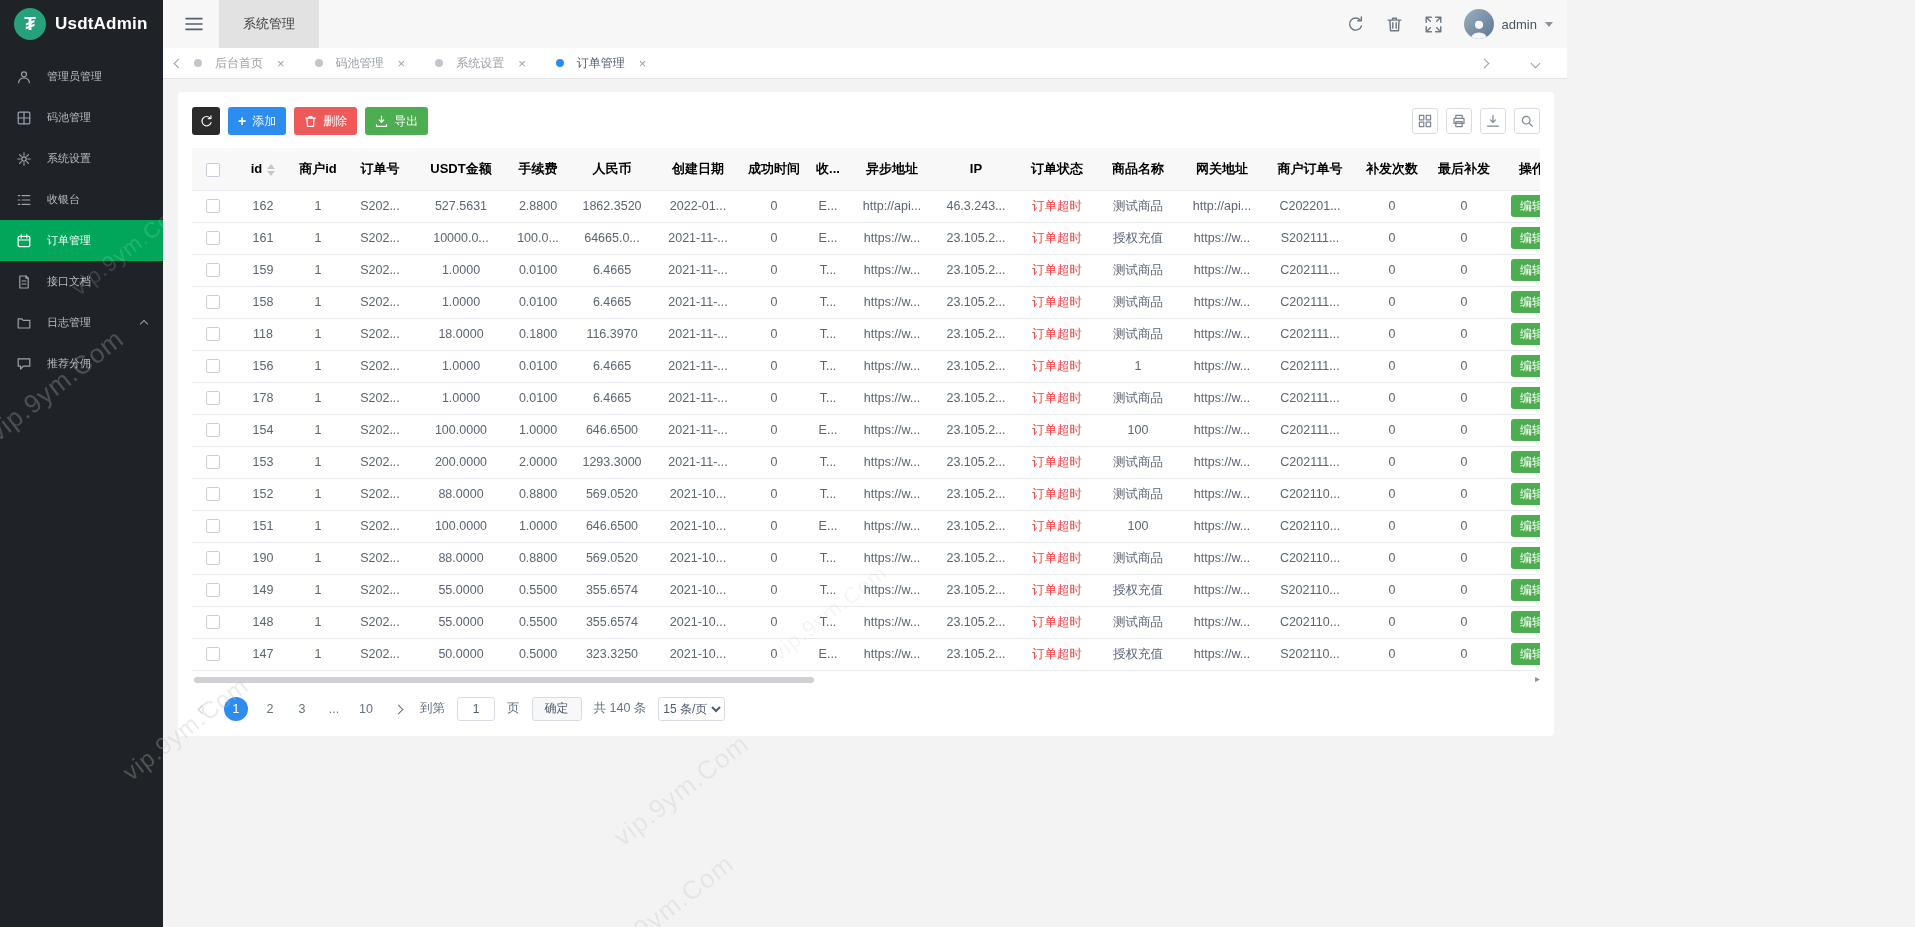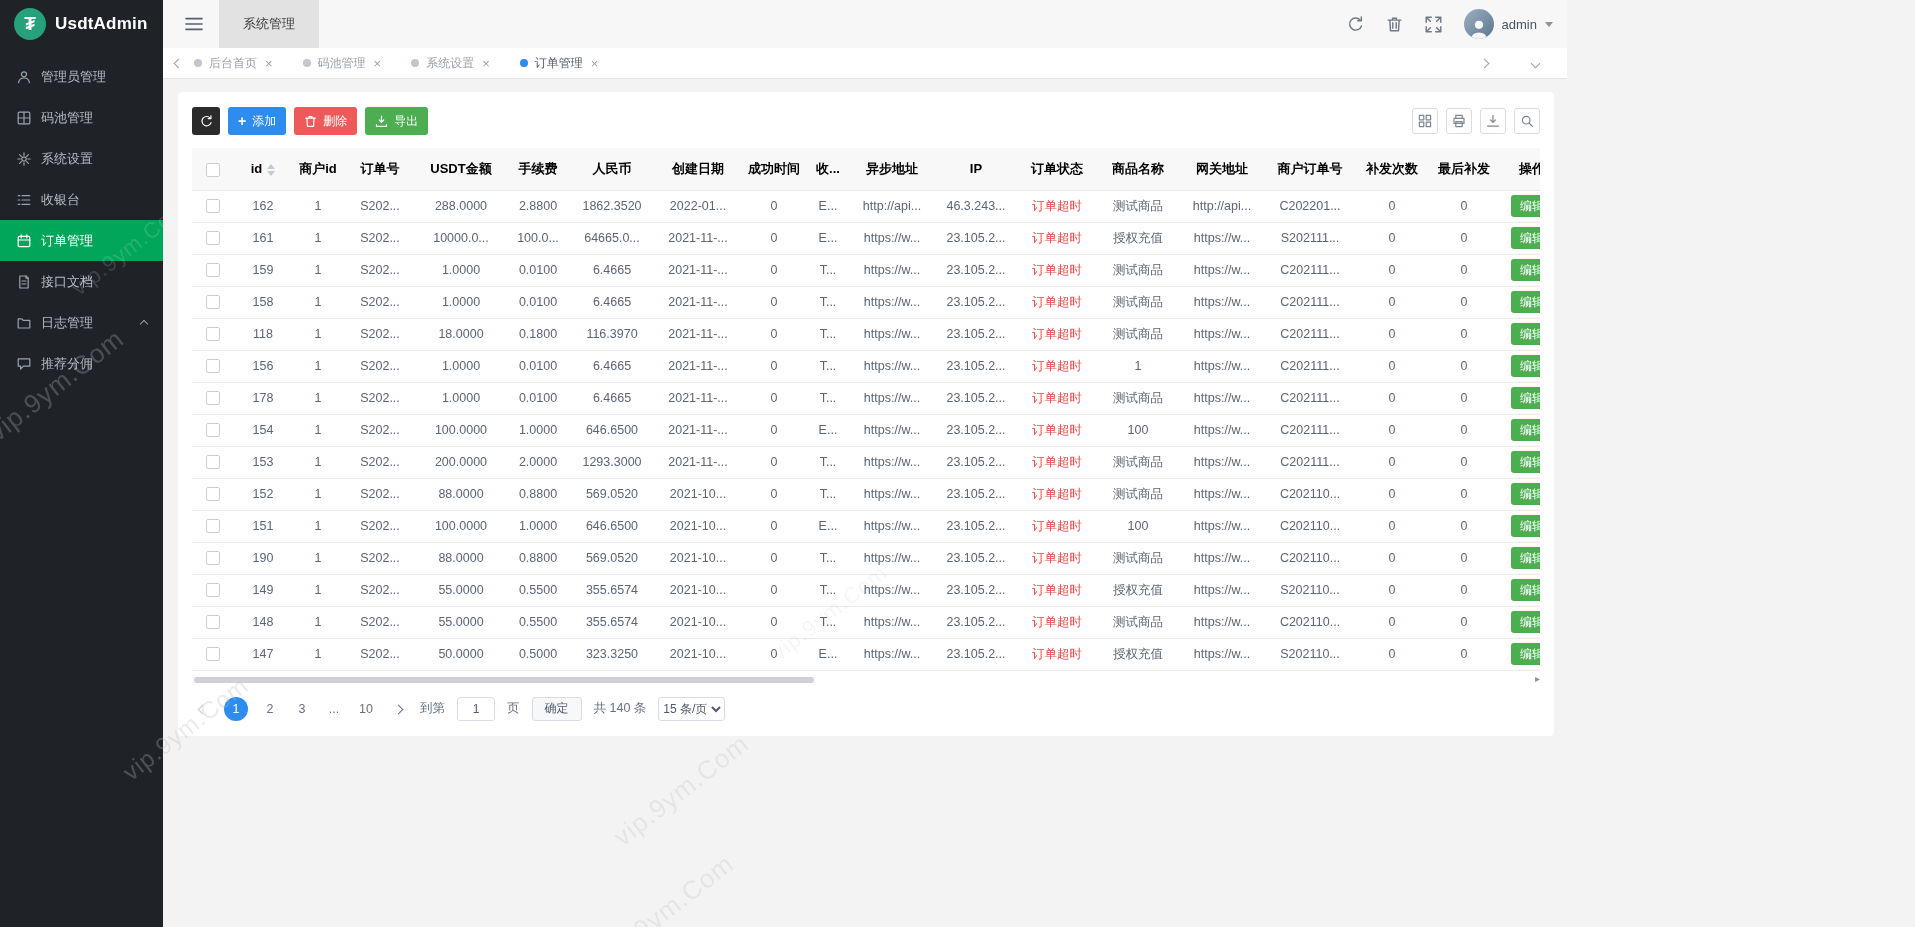--- a/index.html
+++ b/index.html
@@ -5,21 +5,21 @@
   * { margin:0; padding:0; box-sizing:border-box; }
   body { font-family:"Liberation Sans","DejaVu Sans",sans-serif; background:#f3f3f4; }
   .stage { position:relative; width:1915px; height:927px; background:#f3f3f4; overflow:hidden; }
 
   
   .sidebar { position:absolute; left:0; top:0; width:163px; height:927px; background:#1f2227; z-index:2; }
   .logo { height:48px; display:flex; align-items:center; gap:9px; padding-left:14px; }
   .logo-badge { width:32px; height:32px; border-radius:50%; background:#26a17b; color:#fff; display:flex; align-items:center; justify-content:center; font-size:19px; font-weight:bold; }
   .logo-text { color:#fff; font-size:17px; font-weight:bold; letter-spacing:.2px; }
   .menu { padding-top:8px; }
-  .m-item { height:41px; display:flex; align-items:center; gap:10px; padding-left:17px; color:#b6bdc5; font-size:13px; cursor:pointer; position:relative; }
+  .m-item { height:41px; display:flex; align-items:center; gap:16px; padding-left:17px; color:#b6bdc5; font-size:11px; cursor:pointer; position:relative; }
   .m-item.active { background:#00a65a; color:#fff; }
   .mi { width:14px; height:14px; color:#9aa3ad; display:inline-flex; }
   .m-item.active .mi { color:#fff; }
   .mi svg, .smi svg { width:100%; height:100%; stroke:currentColor; fill:none; stroke-width:1.2; stroke-linecap:round; stroke-linejoin:round; }
   .m-chev { position:absolute; right:16px; top:19px; }
   .submenu { background:#17191d; }
   .s-item { height:34px; display:flex; align-items:center; gap:9px; padding-left:30px; color:#aab1b9; font-size:12.5px; cursor:pointer; }
   .smi { width:12px; height:12px; color:#8e97a1; display:inline-flex; }
 
   
@@ -36,21 +36,21 @@
   .caret { width:0; height:0; border-left:4px solid transparent; border-right:4px solid transparent; border-top:5px solid #8a929c; }
 
   
   .tabbar { position:absolute; left:163px; top:48px; width:1404px; height:31px; background:#fff; border-bottom:1px solid #e3e3e5; display:flex; align-items:center; z-index:1; }
   .chev { display:inline-block; width:7px; height:7px; border-left:1.6px solid #99a0aa; border-bottom:1.6px solid #99a0aa; }
   .chev.l { transform:rotate(45deg); }
   .chev.r { transform:rotate(225deg); }
   .chev.d { transform:rotate(-45deg); }
   .chev.u { transform:rotate(135deg); width:6px; height:6px; }
   .tab-nav { padding:0 12px; cursor:pointer; display:flex; align-items:center; }
-  .tab { display:flex; align-items:center; gap:7px; margin-right:30px; font-size:12px; color:#9aa0a9; cursor:pointer; }
+  .tab { display:flex; align-items:center; gap:13px; margin-right:30px; font-size:12px; color:#9aa0a9; cursor:pointer; }
   .tab .dot { width:8px; height:8px; border-radius:50%; background:#c3c7cd; }
   .tab.active { color:#515a6e; }
   .tab.active .dot { background:#2d8cf0; }
   .tab-x { font-size:13px; color:#9aa0a9; margin-left:1px; cursor:pointer; }
   .tabbar-right { margin-left:auto; display:flex; align-items:center; gap:20px; padding-right:16px; }
 
   
   .panel { position:absolute; left:178px; top:92px; width:1376px; height:644px; background:#fff; border-radius:4px; padding:14px; z-index:1; }
   .toolbar { display:flex; align-items:center; gap:8px; height:30px; margin-bottom:12px; }
   .btn { height:28px; border:none; border-radius:3px; display:inline-flex; align-items:center; gap:6px; padding:0 10px; font-size:12px; color:#fff; cursor:pointer; font-family:inherit; }
@@ -347,21 +347,21 @@
             <th>操作</th>
           </tr>
         </thead>
         <tbody>
 
             <tr>
               <td><span class="cb"></span></td>
               <td>162</td>
               <td>1</td>
               <td>S202...</td>
-              <td>288.0000</td>
+              <td>527.5631</td>
               <td>2.8800</td>
               <td>1862.3520</td>
               <td>2022-01...</td>
               <td>0</td>
               <td>E...</td>
               <td>http://api...</td>
               <td>46.3.243...</td>
               <td class="status-cell">订单超时</td>
               <td>测试商品</td>
               <td>http://api...</td>

